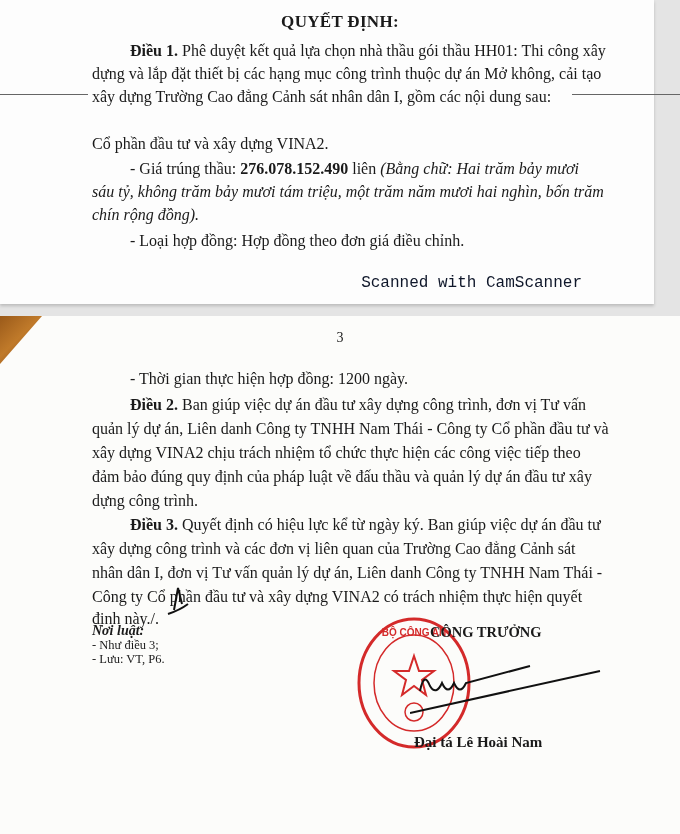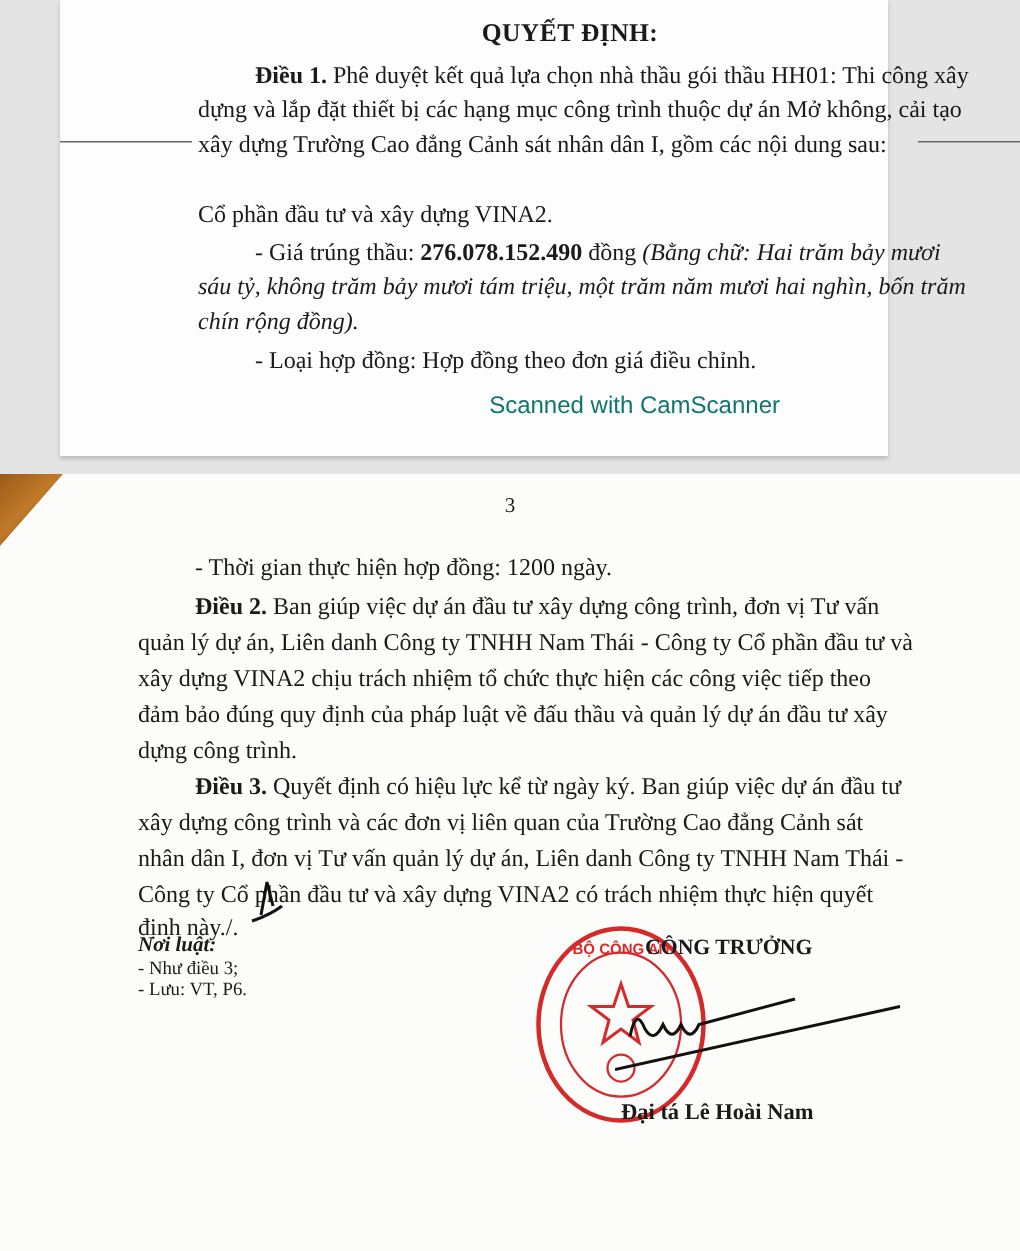--- a/index.html
+++ b/index.html
@@ -1,32 +1,32 @@
 <!DOCTYPE html>
 <html><head>
 <meta charset="utf-8">
 <style>
   html, body { margin:0; padding:0; }
   body { width:680px; height:834px; background:#e4e4e4; position:relative; overflow:hidden;
          font-family:"Liberation Serif", serif; color:#1a1a1a; }
-  .page1 { position:absolute; left:0; top:0; width:552px; height:304px; background:#fdfdfd;
-           box-shadow:0 2px 3px rgba(0,0,0,0.18);margin-left:40px; }
+  .page1 { position:absolute; left:0; top:0; width:654px; height:304px; background:#fdfdfd;
+           box-shadow:0 2px 3px rgba(0,0,0,0.18); }
   .page2 { position:absolute; left:0; top:316px; width:680px; height:518px; background:#fcfcfa; }
   .wood { position:absolute; left:0; top:0; width:42px; height:48px;
           background:linear-gradient(135deg,#9a5a1a,#c07a2a 45%,#7a3d10);
           clip-path:polygon(0 0,100% 0,0 100%); }
   .title { position:absolute; top:12px; left:0; width:680px; text-align:center;
            font-weight:bold; font-size:17px; letter-spacing:0.3px; }
   .line { position:absolute; left:92px; width:520px; font-size:16px; line-height:22px; white-space:nowrap; }
   .ind { left:130px; }
   b { font-weight:bold; }
   i { font-style:italic; }
   .sep-line { position:absolute; top:94px; height:1px; background:#666; }
-  .cam { position:absolute; right:72px; top:262px; font-family:Liberation Sans, sans-serif;
-         font-size:16px; color:#0f766e; }
+  .cam { position:absolute; right:72px; top:274px; font-family:Liberation Mono, monospace;
+         font-size:16px; color:#0f172a; }
   .pagenum { position:absolute; top:14px; left:0; width:680px; text-align:center; font-size:14px; }
   .recv { position:absolute; left:92px; font-size:12.5px; line-height:14px; }
   .recv-title { font-weight:bold; font-style:italic; font-size:14px; }
   .sign-title { position:absolute; left:430px; top:308px; font-weight:bold; font-size:14.5px; }
   .sign-name { position:absolute; left:414px; top:418px; font-weight:bold; font-size:15px; }
   .stamp { position:absolute; left:356px; top:300px; width:116px; height:134px; }
   .sig { position:absolute; left:410px; top:345px; }
   .tick { position:absolute; left:160px; top:264px; }
 </style>
 </head>
@@ -36,21 +36,21 @@
   <div class="title">QUYẾT ĐỊNH:</div>
 
   <div class="line ind" style="top:40px"><b>Điều 1.</b><span> Phê duyệt kết quả lựa chọn nhà thầu gói thầu HH01: Thi công xây</span></div>
   <div class="line" style="top:63px">dựng và lắp đặt thiết bị các hạng mục công trình thuộc dự án Mở không, cải tạo</div>
   <div class="sep-line" style="left:0;width:88px"></div>
   <div class="line" style="top:86px">xây dựng Trường Cao đẳng Cảnh sát nhân dân I, gồm các nội dung sau:</div>
   <div class="sep-line" style="left:572px;width:108px"></div>
 
   <div class="line" style="top:133px">Cổ phần đầu tư và xây dựng VINA2.</div>
 
-  <div class="line ind" style="top:158px"><span>- Giá trúng thầu: </span><b>276.078.152.490</b><span> đồng </span><i>(Bằng chữ: Hai trăm bảy mươi</i></div>
+  <div class="line ind" style="top:158px"><span>- Giá trúng thầu: </span><b>276.078.152.490</b><span> liên </span><i>(Bằng chữ: Hai trăm bảy mươi</i></div>
   <div class="line" style="top:181px"><i>sáu tỷ, không trăm bảy mươi tám triệu, một trăm năm mươi hai nghìn, bốn trăm</i></div>
   <div class="line" style="top:204px"><i>chín rộng đồng).</i></div>
 
   <div class="line ind" style="top:230px">- Loại hợp đồng: Hợp đồng theo đơn giá điều chỉnh.</div>
 
   <div class="cam">Scanned with CamScanner</div>
 </div>
 
 <div class="page2">
   <div class="wood"></div>

